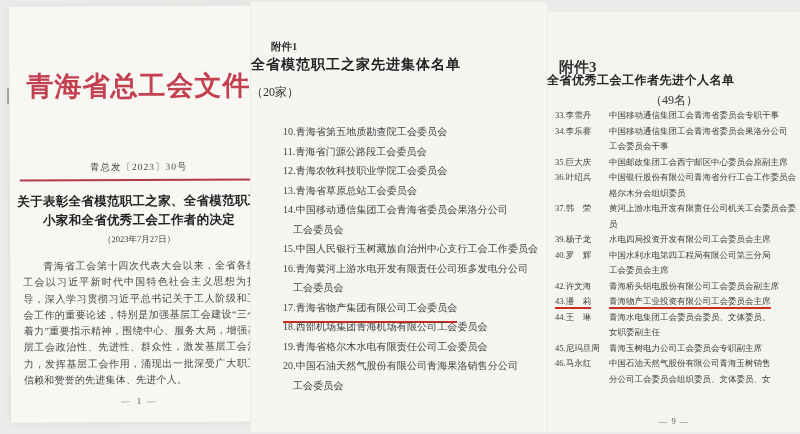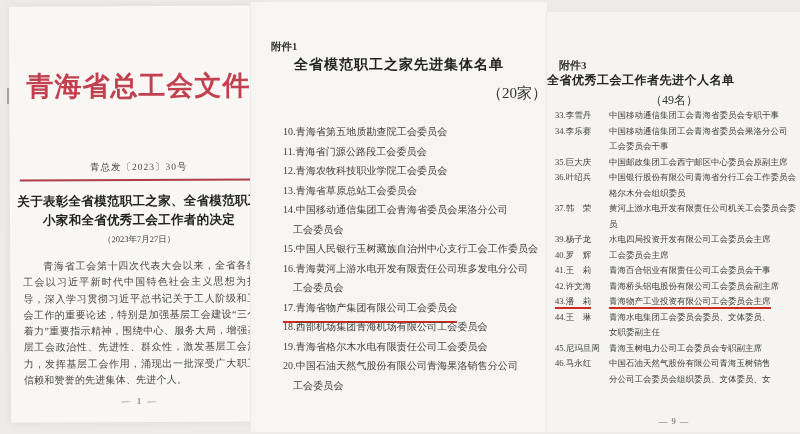--- a/index.html
+++ b/index.html
@@ -52,33 +52,33 @@
     text-align:justify; text-indent:2em; letter-spacing:0.2px;
   }
   .lp-pagenum{
     position:absolute; top:390px; left:0; width:100%; text-align:center;
     font-size:9px; color:#555; letter-spacing:2px;
   }
 
   
   .mp-attach{position:absolute; left:20px; top:38px; font-size:10.5px; font-weight:bold; color:#333;}
   .mp-title{
-    position:absolute; top:54px; left:0; width:100%; text-align:center;
+    position:absolute; top:54px; left:0; width:100%; 
     font-size:14px; font-weight:bold; color:#232323; letter-spacing:1px;
   }
-  .mp-sub{position:absolute; top:82px; left:0; width:100%; text-align:right; font-size:15px; color:#333;}
+  .mp-sub{position:absolute; top:82px; left:0; width:100%; text-align:left; font-size:12px; color:#333;}
   .mp-list{
     position:absolute; left:32px; right:2px; top:120px;
     font-size:10px; line-height:19.5px; color:#3d3d3d; letter-spacing:0.1px;
   }
   .m-wrap{margin-left:10px;}
   .hl-m .num, .hl-m .txt{border-bottom:2px solid #cc2d20; padding-bottom:8px;}
 
   
-  .rp-attach{position:absolute; left:12px; top:46px; font-size:11px; font-weight:bold; color:#333;}
+  .rp-attach{position:absolute; left:12px; top:46px; font-size:15px; font-weight:bold; color:#333;}
   .rp-title{
     position:absolute; top:60px; left:0; width:100%; text-align:left;
     font-size:12px; font-weight:bold; color:#232323; letter-spacing:0.5px;
   }
   .rp-sub{position:absolute; top:80px; left:0; width:100%; text-align:center; font-size:12px; color:#333;}
   .rp-list{
     position:absolute; left:8px; right:0; top:96px;
     font-size:8.5px; line-height:15.5px; color:#3d3d3d;
   }
   .r-item{position:relative; padding-left:54px;}
@@ -138,22 +138,21 @@
     <div class="rp-attach">附件3</div>
     <div class="rp-title">全省优秀工会工作者先进个人名单</div>
     <div class="rp-sub">（49名）</div>
     <div class="rp-list">
       <div class="r-item"><span class="r-head"><span>33.</span><span class="r-name">李雪丹</span></span><span class="r-txt">中国移动通信集团工会青海省委员会专职干事</span><div class="r-wrap"></div></div>
       <div class="r-item"><span class="r-head"><span>34.</span><span class="r-name">李乐赛</span></span><span class="r-txt">中国移动通信集团工会青海省委员会果洛分公司</span><div class="r-wrap">工会委员会干事</div></div>
       <div class="r-item"><span class="r-head"><span>35.</span><span class="r-name">巨大庆</span></span><span class="r-txt">中国邮政集团工会西宁邮区中心委员会原副主席</span><div class="r-wrap"></div></div>
       <div class="r-item"><span class="r-head"><span>36.</span><span class="r-name">叶绍兵</span></span><span class="r-txt">中国银行股份有限公司青海省分行工会工作委员会</span><div class="r-wrap">格尔木分会组织委员</div></div>
       <div class="r-item"><span class="r-head"><span>37.</span><span class="r-name">韩　荣</span></span><span class="r-txt">黄河上游水电开发有限责任公司机关工会委员会委员</span><div class="r-wrap"></div></div>
       <div class="r-item"><span class="r-head"><span>39.</span><span class="r-name">杨子龙</span></span><span class="r-txt">水电四局投资开发有限公司工会委员会主席</span><div class="r-wrap"></div></div>
-      <div class="r-item"><span class="r-head"><span>40.</span><span class="r-name">罗　辉</span></span><div class="r-wrap">工会委员会主席</div></div>
-      <div class="r-item"><span class="r-head"><span>41.</span><span class="r-name">王　莉</span></span><span class="r-txt">青海百合铝业有限责任公司工会委员会干事</span><div class="r-wrap"></div></div>
+      <div class="r-item"><span class="r-head"><span>40.</span><span class="r-name">罗　辉</span></span><span class="r-txt">中国水利水电第四工程局有限公司第三分局</span><div class="r-wrap">工会委员会主席</div></div>
       <div class="r-item"><span class="r-head"><span>42.</span><span class="r-name">许文海</span></span><span class="r-txt">青海桥头铝电股份有限公司工会委员会副主席</span><div class="r-wrap"></div></div>
       <div class="r-item hl-r"><span class="r-head"><span>43.</span><span class="r-name">潘　莉</span></span><span class="r-txt">青海物产工业投资有限公司工会委员会主席</span><div class="r-wrap"></div></div>
       <div class="r-item"><span class="r-head"><span>44.</span><span class="r-name">王　琳</span></span><span class="r-txt">青海水电集团工会委员会委员、文体委员、</span><div class="r-wrap">女职委副主任</div></div>
       <div class="r-item"><span class="r-head"><span>45.</span><span class="r-name">尼玛旦周</span></span><span class="r-txt">青海玉树电力公司工会委员会专职副主席</span><div class="r-wrap"></div></div>
       <div class="r-item"><span class="r-head"><span>46.</span><span class="r-name">马永红</span></span><span class="r-txt">中国石油天然气股份有限公司青海玉树销售</span><div class="r-wrap">分公司工会委员会组织委员、文体委员、女</div></div>
     </div>
     <div class="rp-pagenum">— 9 —</div>
   </div>
 
 </div>

